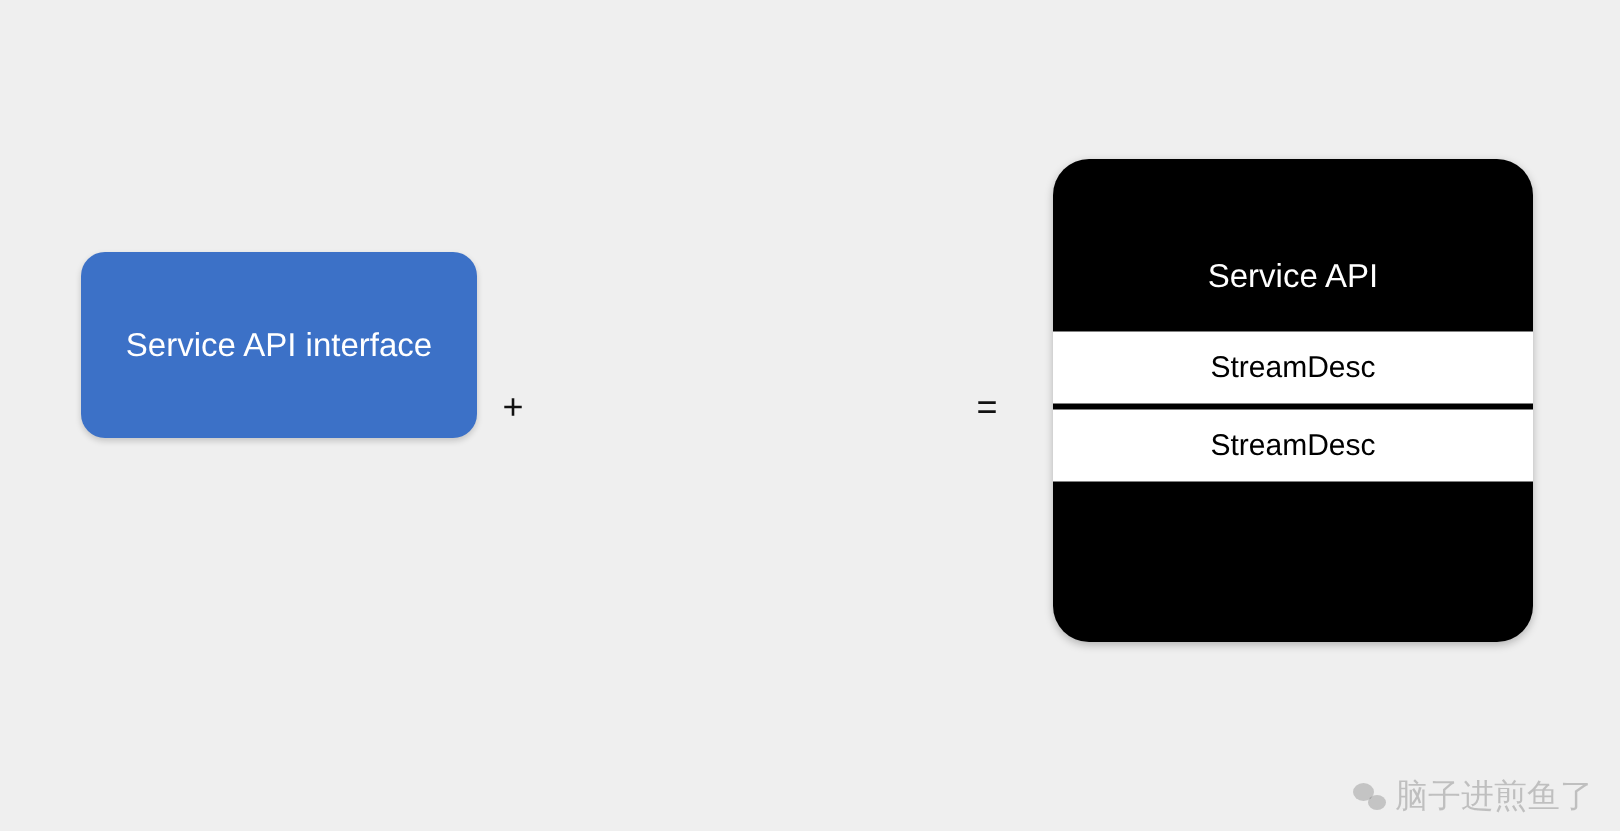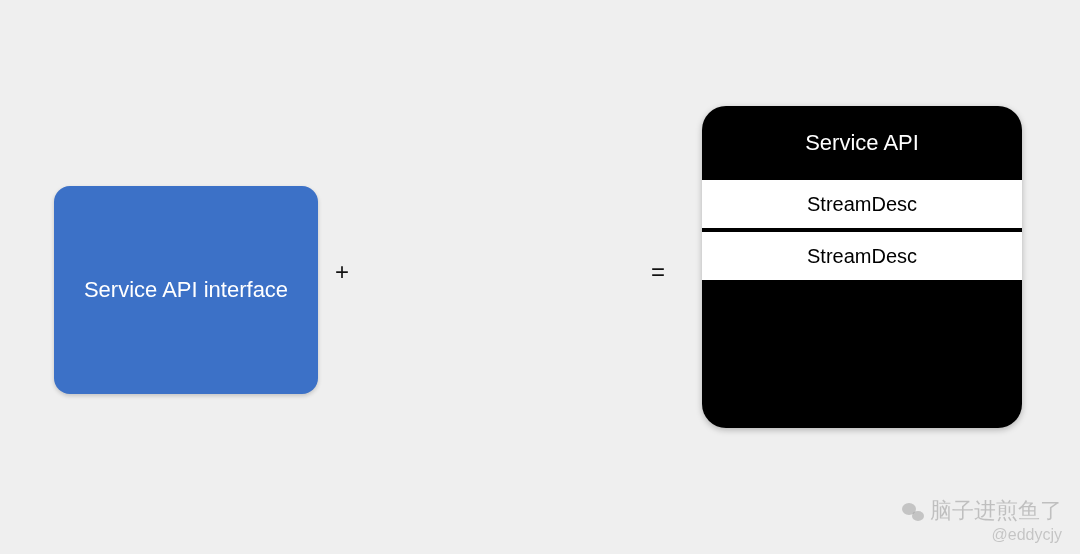--- a/index.html
+++ b/index.html
@@ -20,21 +20,21 @@
     background: #3c71c7;
     border-radius: 16px;
     box-shadow: 0 2px 4px rgba(0,0,0,0.18);
     color: #fff;
     display: flex;
     align-items: center;
     justify-content: center;
     font-size: 22px;
     font-weight: 400;
   }
-  .box-a { left: 54px;  top: 186px; width: 264px; height: 208px; }
+  .box-a { left: 54px;  top: 168px; width: 264px; height: 124px; }
   .box-b { left: 370px; top: 186px; width: 258px; height: 170px; }
   .op {
     position: absolute;
     font-size: 24px;
     color: #111;
     top: 258px;
     width: 40px;
     text-align: center;
   }
   .op-plus  { left: 322px; }
@@ -52,20 +52,21 @@
     display: flex;
     flex-direction: column;
   }
   .card-header {
     height: 74px;
     color: #fff;
     font-size: 22px;
     display: flex;
     align-items: center;
     justify-content: center;
+    margin-top: 41px;
   }
   .card-rows {
     flex: 1;
     display: flex;
     flex-direction: column;
     gap: 4px;
   }
   .card-row {
     background: #fff;
     color: #000;
@@ -121,16 +122,15 @@
       <div class="card-row">StreamDesc</div>
     </div>
     <div class="card-footer"></div>
   </div>
 
   <div class="attribution">
     <div class="attr-cn">
       <span class="wechat-icon"></span>
       <span>脑子进煎鱼了</span>
     </div>
-    <div class="attr-en">@eddycjy</div>
   </div>
 
 </div>
 
 </body></html>

